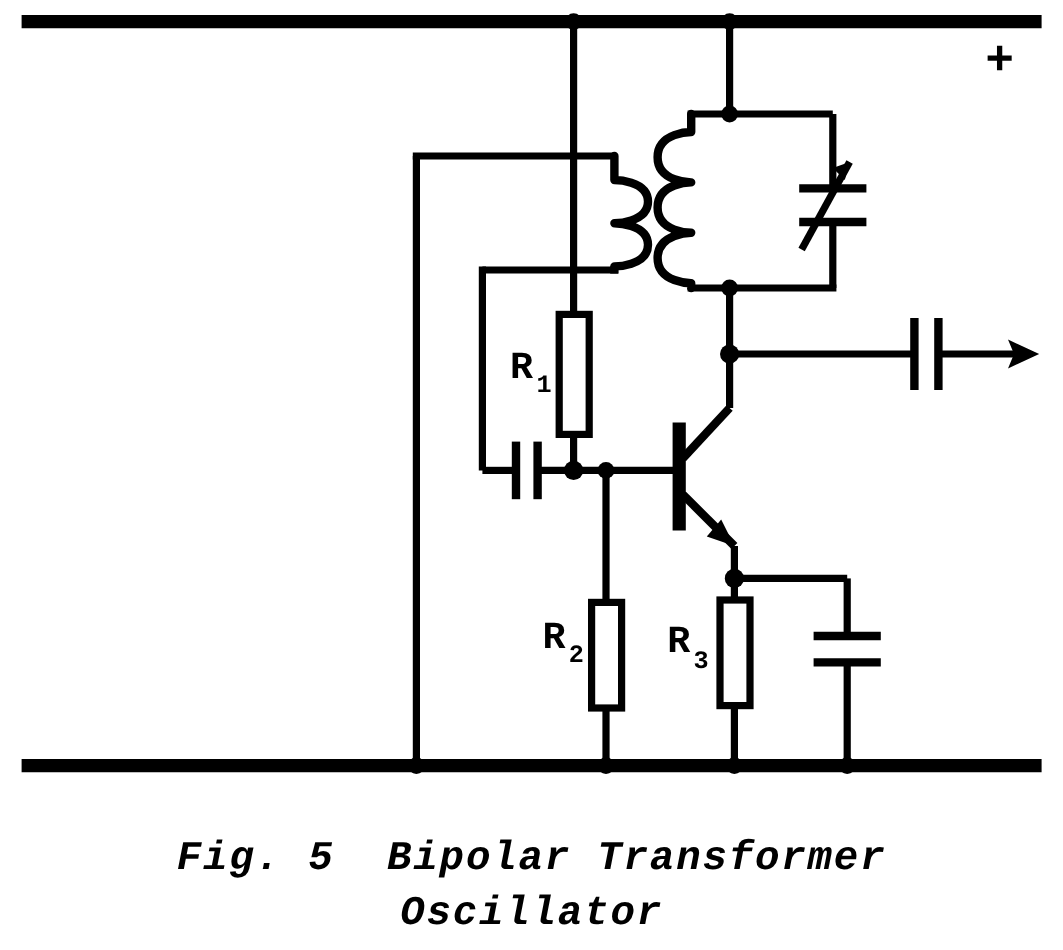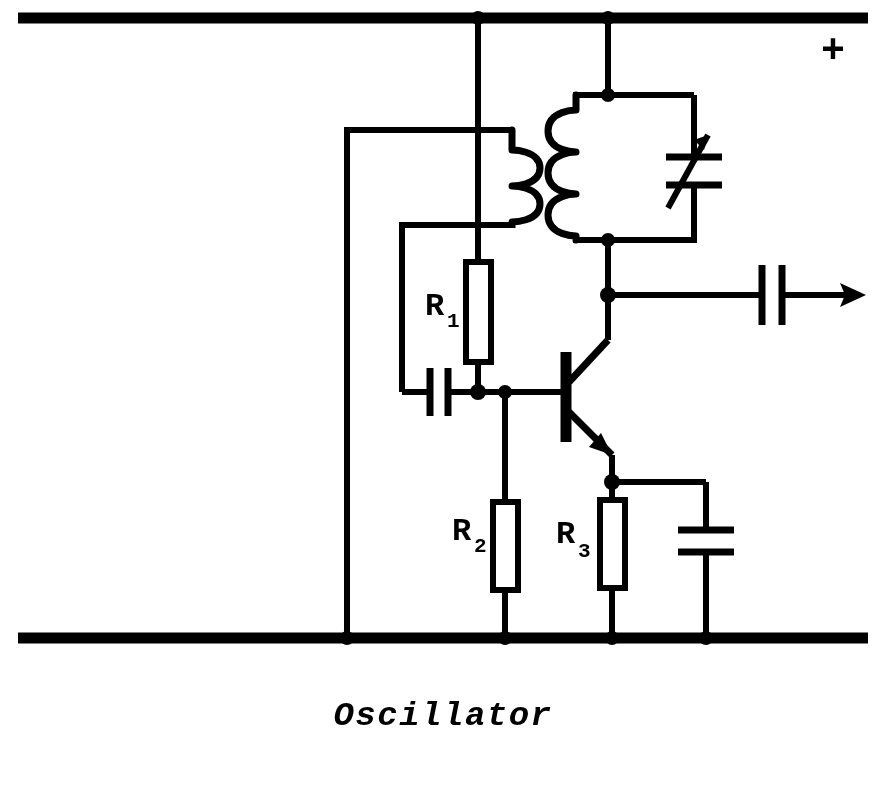--- a/index.html
+++ b/index.html
@@ -210,16 +210,17 @@
       <text x="578" y="557" font-family="Liberation Mono, DejaVu Sans Mono, monospace" font-size="21" font-weight="bold" fill="#000">3</text>
     </g>
 
     <g>
       <text x="833" y="62" font-family="Liberation Mono, DejaVu Sans Mono, monospace" font-size="40" font-weight="bold" fill="#000" text-anchor="middle">+</text>
     </g>
 
   </svg>
 
   <div class="caption-block">
+    <div class="caption-line-1">Fig. 5  Bipolar Transformer</div>
     <div class="caption-line-2">Oscillator</div>
   </div>
 
 </div>
 
 </body></html>

